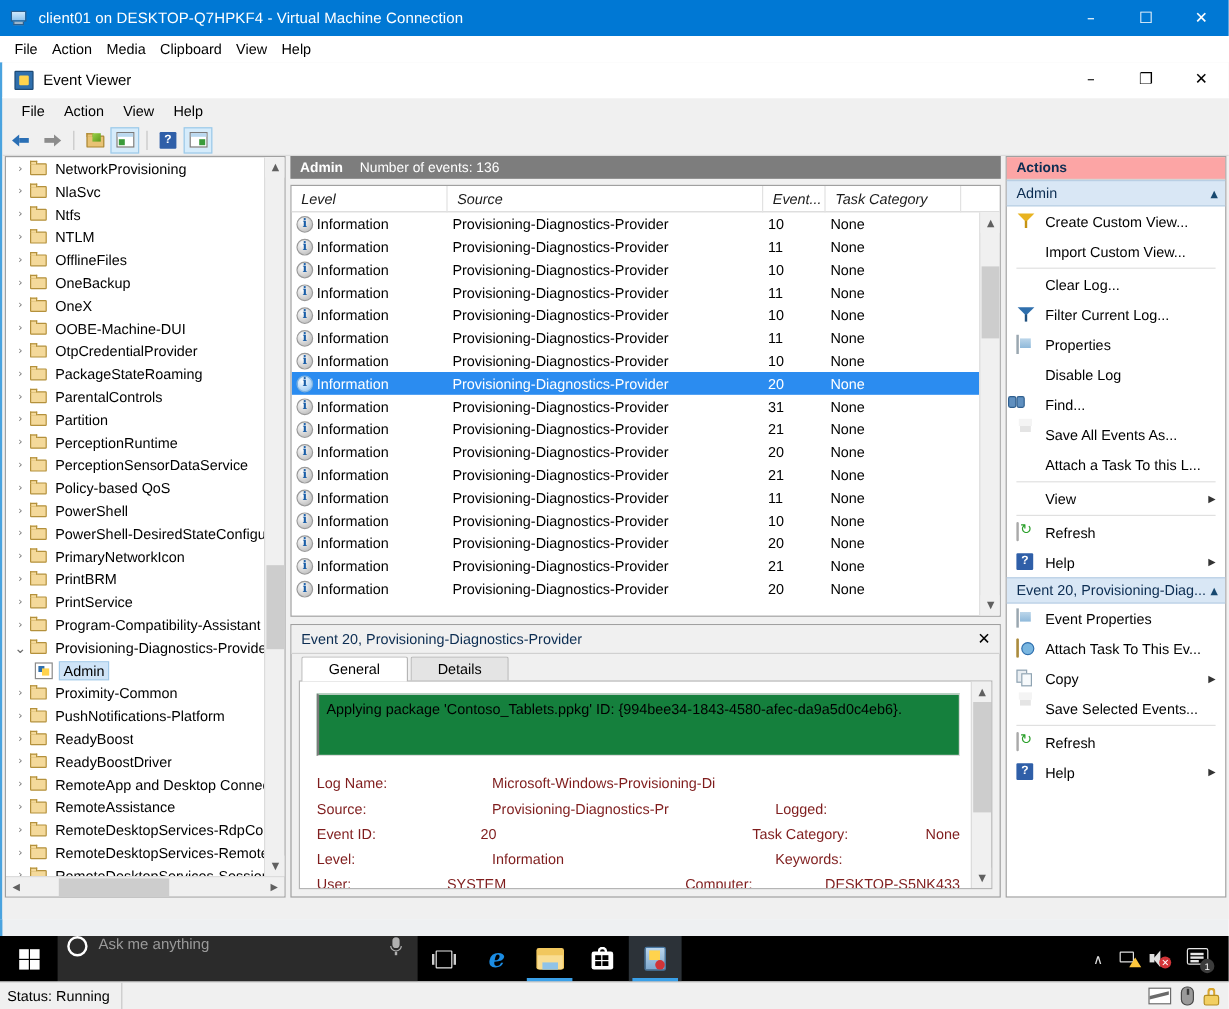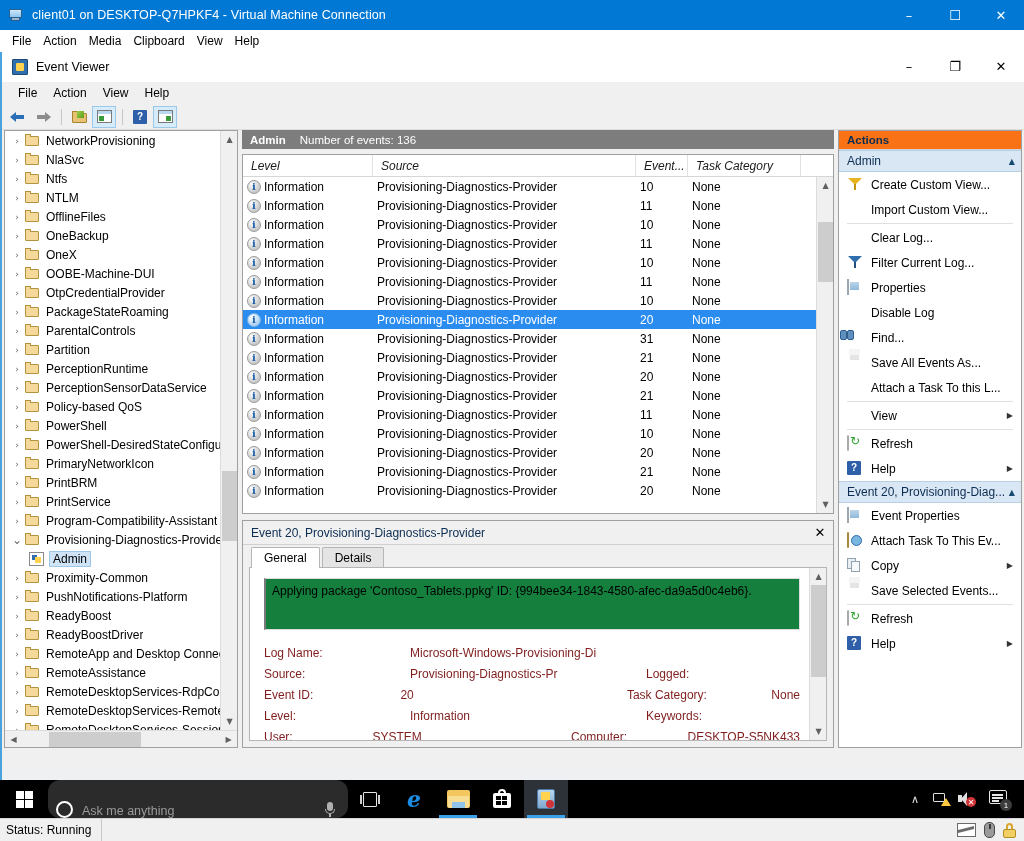--- a/index.html
+++ b/index.html
@@ -237,21 +237,21 @@
     position: absolute; left: 0; top: 0; right: 0; height: 24px;
     display: flex; align-items: center; font-size: 12px; color: #0c2d52;
     padding-left: 8px; border-bottom: 1px solid #d0d0d0; background: #f0f0f0;
   }
   .detail-close {
     margin-left: auto; width: 26px; height: 24px; display: flex;
     align-items: center; justify-content: center; font-size: 13px; color: #000;
   }
   .tabs { position: absolute; left: 8px; top: 26px; display: flex; }
   .tab {
-    height: 21px; padding: 0 12px; font-size: 12px; display: flex; align-items: center;
+    height: 21px; padding: 0 22px; font-size: 12px; display: flex; align-items: center;
     border: 1px solid #b5b5b5; border-bottom: none; background: #e4e4e4; color: #000;
     margin-right: 2px; border-radius: 2px 2px 0 0;
   }
   .tab.active { background: #ffffff; color: #000; position: relative; z-index: 2; }
   .detail-body {
     position: absolute; left: 6px; top: 46px; right: 6px; bottom: 6px;
     background: #ffffff; border: 1px solid #b5b5b5; overflow: hidden;
   }
   .msgbox {
     position: absolute; left: 14px; top: 10px; right: 26px; height: 52px;
@@ -269,21 +269,21 @@
     position: absolute; right: 0; top: 0; width: 17px; bottom: 0;
     background: #f0f0f0; border-left: 1px solid #dcdcdc;
   }
 
   
   .actions-pane {
     position: absolute; left: 836px; top: 0px; width: 184px; height: 618px;
     background: #ffffff; border: 1px solid #a0a0a0;
   }
   .actions-header {
-    height: 19px; background: #f97316; display: flex; align-items: center;
+    height: 19px; background: #fca5a5; display: flex; align-items: center;
     font-size: 11.5px; font-weight: bold; color: #0c2d52; padding-left: 8px;
     border-bottom: 1px solid #d4d4d4;
   }
   .act-group {
     height: 22px; background: #d9e7f5; display: flex; align-items: center;
     font-size: 12px; color: #0c2d52; padding-left: 8px;
     border-top: 1px solid #b9cfe4; border-bottom: 1px solid #b9cfe4;
   }
   .act-group .collapse { margin-left: auto; margin-right: 6px; font-size: 8px; color: #17486f; font-family: "DejaVu Sans", sans-serif; }
   .act-item {
@@ -368,23 +368,22 @@
     position: absolute; left: 0; top: 780px; width: 1024px; height: 38px;
     background: #000000; display: flex; align-items: center;
   }
   .start-btn {
     width: 48px; height: 38px; display: flex; align-items: center; justify-content: center;
     background: #000000;
   }
   .win-logo { width: 17px; height: 17px; display: grid; grid-template-columns: 8px 8px; grid-template-rows: 8px 8px; gap: 1px; }
   .win-logo i { background: #ffffff; display: block; }
   .search-box {
-    width: 300px; height: 38px; background: #2b2b2b; display: flex; align-items: flex-end;
+    width: 300px; height: 38px; background: #2b2b2b; display: flex; align-items: flex-start;
     padding: 0 8px;
-    border-radius: 12px;
   }
   .cortana {
     width: 17px; height: 17px; border: 2px solid #ffffff; border-radius: 50%;
     flex: none; margin-right: 9px;
   }
   .search-ph { color: #9a9a9a; font-size: 12.5px; flex: 1; }
   .mic { width: 12px; height: 17px; position: relative; flex: none; margin-right: 4px; }
   .mic .cap { position: absolute; left: 3px; top: 1px; width: 6px; height: 9px; background: #b0b0b0; border-radius: 3px; }
   .mic .arc { position: absolute; left: 1px; top: 8px; width: 10px; height: 5px; border: 1.5px solid #b0b0b0; border-top: none; border-radius: 0 0 6px 6px; }
   .mic .st { position: absolute; left: 5px; top: 13px; width: 2px; height: 3px; background: #b0b0b0; }

